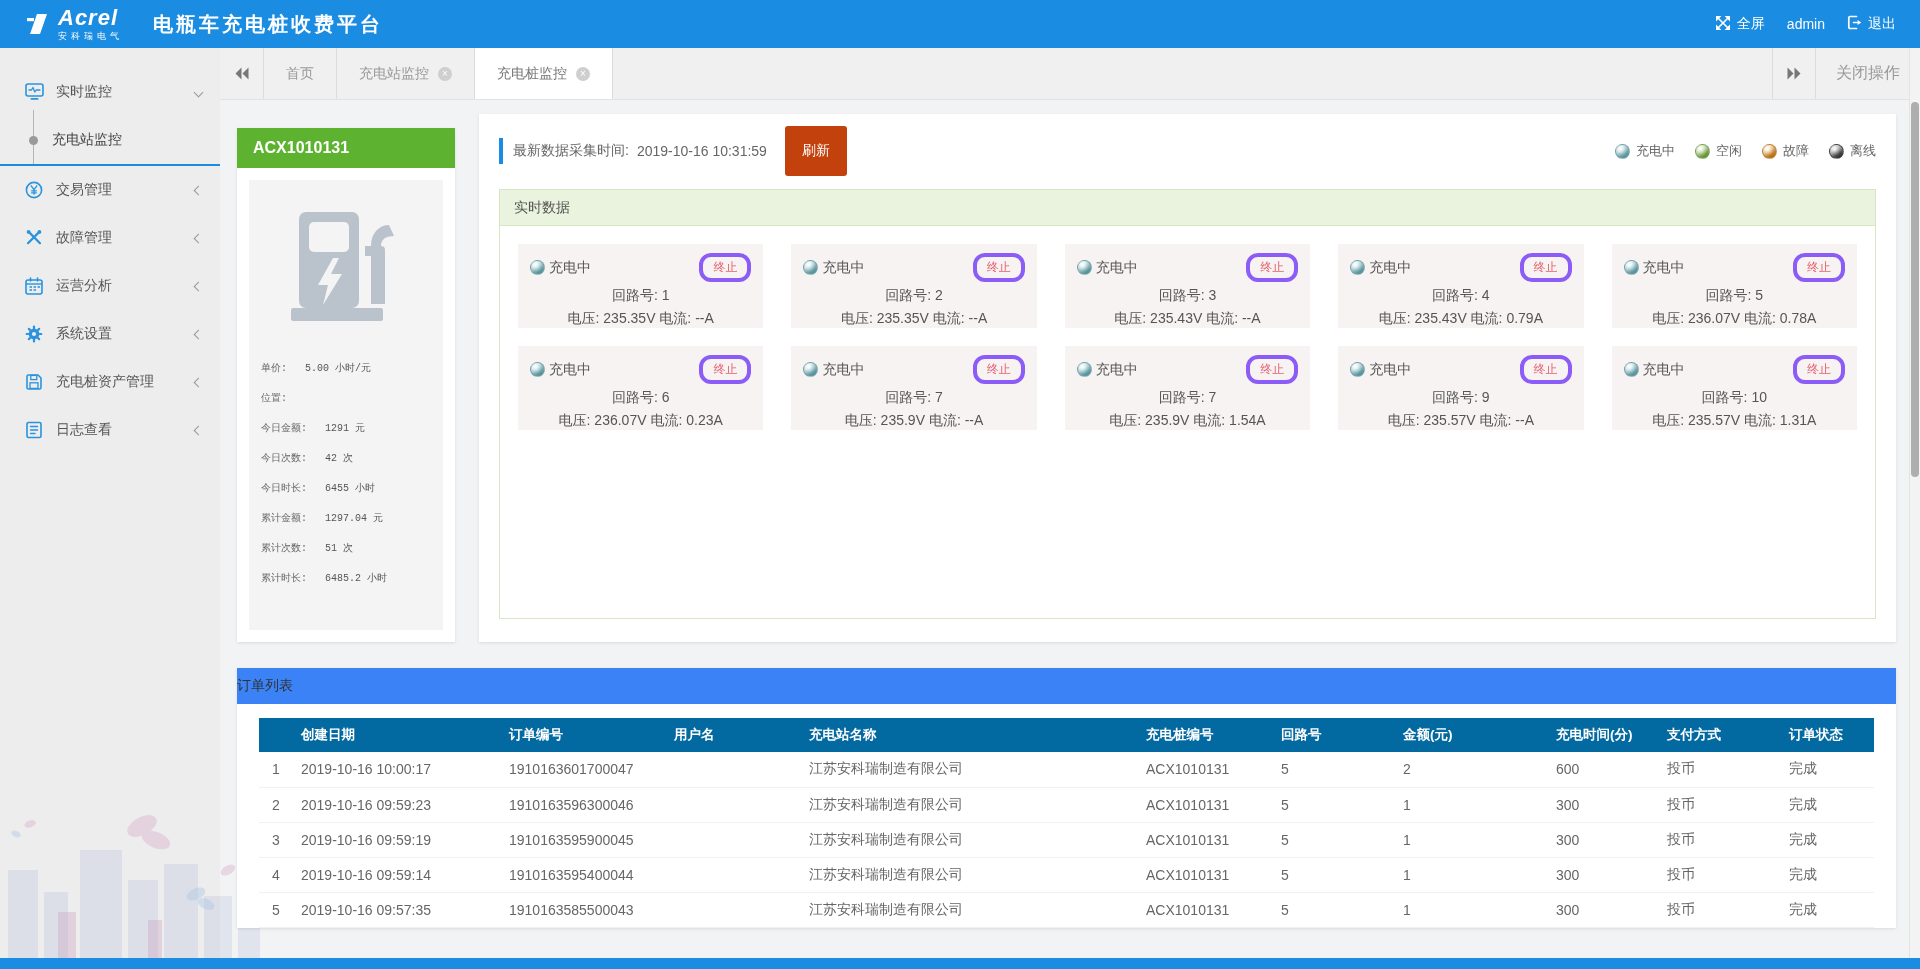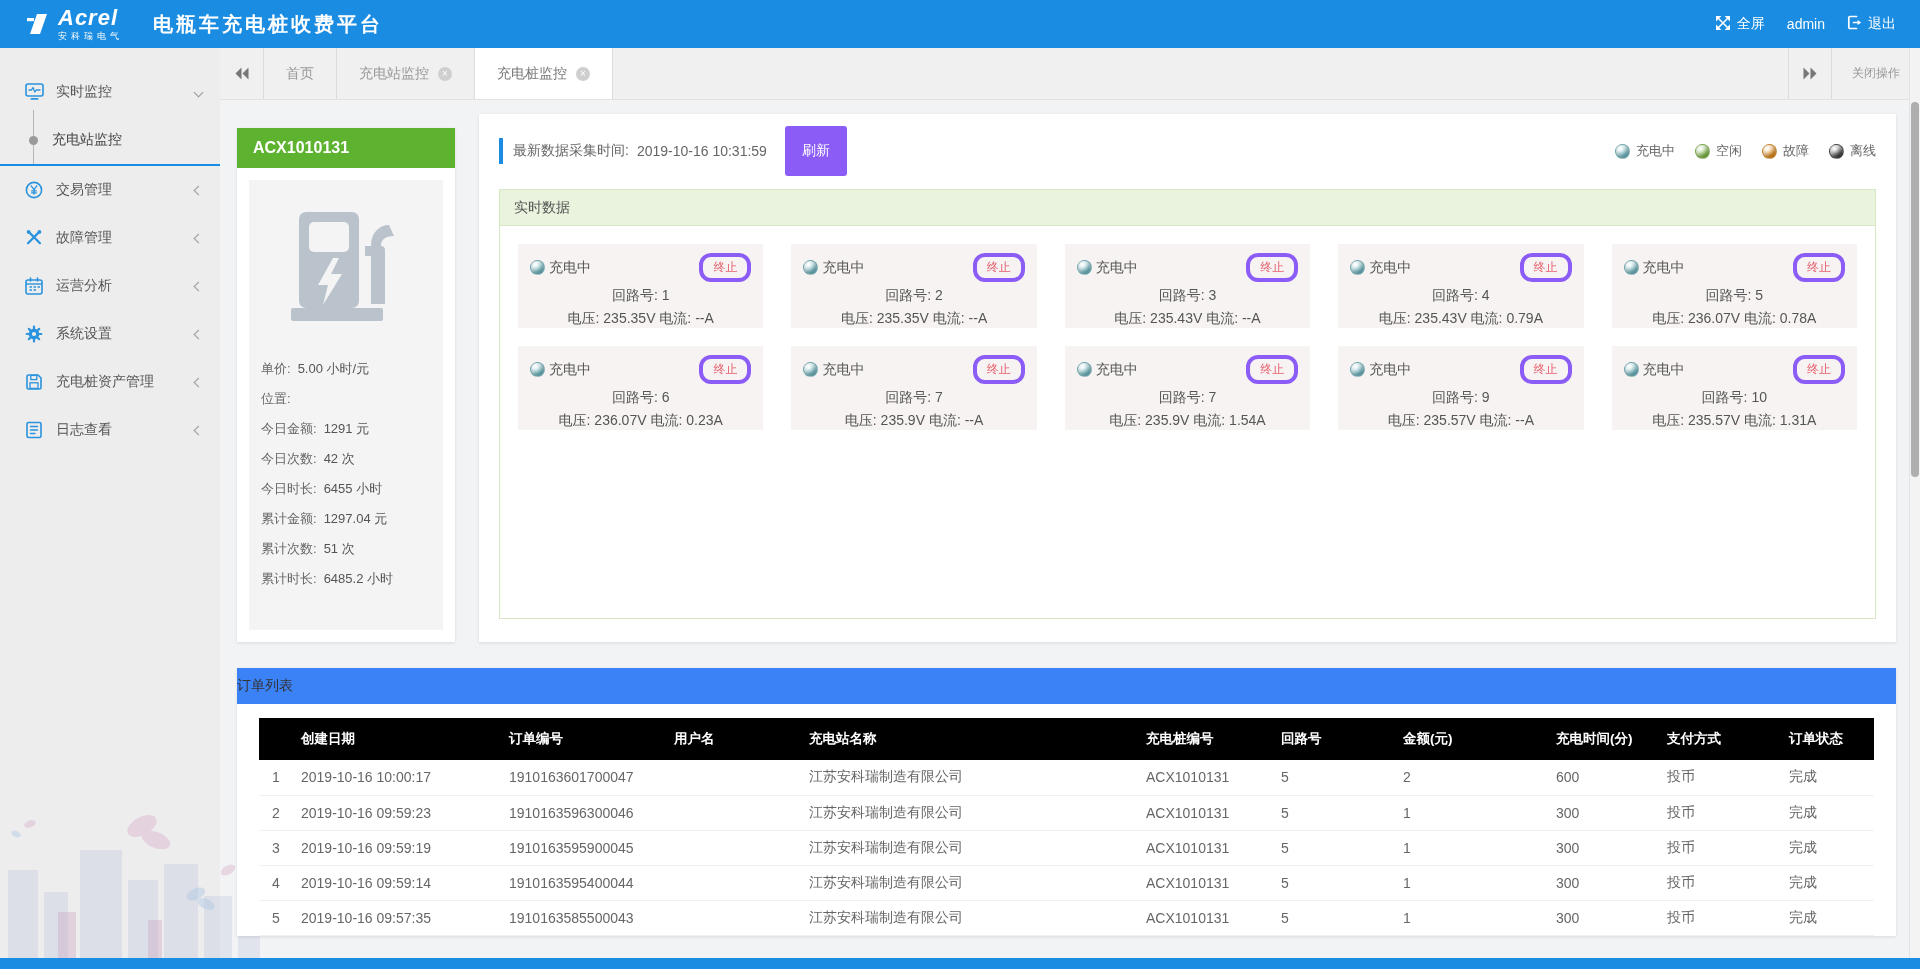--- a/index.html
+++ b/index.html
@@ -40,61 +40,61 @@
 
   
   .tabbar { height:52px; background:#f0f0f0; display:flex; align-items:stretch; border-bottom:1px solid #e2e2e2; }
   .tab-nav { width:44px; display:flex; align-items:center; justify-content:center; cursor:pointer; }
   .tab-nav.left { border-right:1px solid #dcdcdc; }
   .tab-nav.right { margin-left:auto; border-left:1px solid #dcdcdc; border-right:1px solid #dcdcdc; }
   .tabs { display:flex; align-items:stretch; }
   .tab { display:flex; align-items:center; gap:9px; padding:0 22px; border-right:1px solid #dcdcdc; font-size:14px; color:#999; cursor:pointer; }
   .tab.active { background:#fff; color:#777; }
   .tab-close { width:14px; height:14px; border-radius:50%; background:#cfcfcf; color:#fff; font-size:10px; line-height:14px; text-align:center; display:inline-block; }
-  .close-ops { display:flex; align-items:center; padding:0 20px; color:#999; font-size:12px; cursor:pointer; }
+  .close-ops { display:flex; align-items:center; padding:0 20px; color:#999; font-size:16px; cursor:pointer; }
 
   
   .content { flex:1; padding:14px 24px 0 17px; display:flex; flex-wrap:wrap; align-content:flex-start; position:relative; overflow:hidden; z-index:2; }
 
   
   .station-card { width:218px; height:514px; margin-top:14px; background:#fff; box-shadow:0 1px 3px rgba(0,0,0,.10); }
   .station-header { height:40px; background:#5db32f; color:#fff; font-size:16px; font-weight:bold; display:flex; align-items:center; padding-left:16px; }
   .station-body { margin:12px; height:450px; background:#f4f4f5; padding:6px 12px; }
   .pile-icon { display:flex; justify-content:center; padding:26px 0 30px; }
-  .stat-line { font-size:13px; color:#666; line-height:30px; display:flex; gap:7px; white-space:nowrap; }
+  .stat-line { font-size:10px; color:#666; line-height:30px; display:flex; gap:18px; white-space:nowrap;font-family:Liberation Mono, monospace; }
   .stat-line .stat-value { color:#555; }
 
   
   .right-panel { flex:1; margin-left:24px; margin-top:0; height:528px; background:#fff; box-shadow:0 1px 3px rgba(0,0,0,.10); padding:15px 20px; min-width:0; }
   .collect-row { display:flex; align-items:center; height:44px; }
   .accent-bar { width:4px; height:26px; background:#1a8ce2; margin-right:10px; }
   .collect-label, .collect-time { font-size:14px; color:#666; }
   .collect-time { margin-left:8px; }
-  .refresh-btn { margin-left:18px; background:#8b5cf6; color:#fff; border:none; padding:16px 17px; border-radius:3px; font-size:14px; cursor:pointer; }
+  .refresh-btn { margin-left:18px; background:#c2410c; color:#fff; border:none; padding:16px 17px; border-radius:3px; font-size:14px; cursor:pointer; }
   .legend { margin-left:auto; display:flex; gap:20px; align-items:center; }
   .legend-item { display:flex; align-items:center; gap:6px; font-size:13px; color:#666; }
   .sphere { width:15px; height:15px; border-radius:50%; border:1px solid rgba(0,0,0,.18);
     box-shadow: inset -2px -3px 4px rgba(0,0,0,.30), inset 2px 3px 4px rgba(255,255,255,.75); }
 
   .rt-panel { margin-top:16px; height:430px; border:1px solid #d7e6c4; }
   .rt-header { height:36px; background:#e9f3dd; border-bottom:1px solid #d7e6c4; display:flex; align-items:center; padding-left:14px; font-size:14px; color:#555; }
   .cards-grid { padding:18px; display:grid; grid-template-columns:repeat(5,1fr); gap:18px 28px; }
   .circuit-card { background:#f8f3f3; height:84px; padding:9px 12px; }
   .cc-top { display:flex; align-items:center; }
   .cc-dot { width:15px; height:15px; border-radius:50%; margin-right:4px; flex-shrink:0; }
   .cc-status { font-size:14px; color:#555; }
   .terminate-pill { margin-left:auto; border:4px solid #8b5cf6; color:#e4606d; font-size:12px; padding:2px 10px; border-radius:12px; background:transparent; cursor:pointer; }
   .cc-line { text-align:center; font-size:14px; color:#555; margin-top:5px; white-space:nowrap; }
 
   
   .orders-panel { width:100%; margin-top:26px; background:#fff; box-shadow:0 1px 3px rgba(0,0,0,.10); }
   .orders-header { height:36px; background:#3b82f6; display:flex; align-items:center; font-size:14px; color:#333; }
   .orders-body { padding:14px 22px 0; }
   table { width:100%; border-collapse:collapse; table-layout:fixed; font-size:14px; color:#666; }
-  thead th { background:#000000; color:#fff; font-weight:bold; height:42px; text-align:left; padding:0 8px; font-size:13.5px; }
+  thead th { background:#0369a1; color:#fff; font-weight:bold; height:34px; text-align:left; padding:0 8px; font-size:13.5px; }
   tbody td { height:35px; border-bottom:1px solid #f1f1f1; padding:0 8px; overflow:hidden; white-space:nowrap; }
   td.idx, th.idx { text-align:center; }
 
   
   .footer { height:22px; background:#eef2f7; border-top:1px solid #dfe3ea; display:flex; align-items:center; justify-content:flex-end; padding-right:26px; font-size:13px; color:#777; gap:5px; position:relative; z-index:3; }
   .footer .brand { color:#1a8ce2; cursor:pointer; }
 
   
   .scrollbar { position:absolute; right:0; top:0; bottom:0; width:11px; background:#f3f3f3; border-left:1px solid #e3e3e3; z-index:25; }
   .scroll-thumb { position:absolute; top:54px; left:1px; width:8px; height:375px; background:#aeaeae; border-radius:4px; cursor:pointer; }

